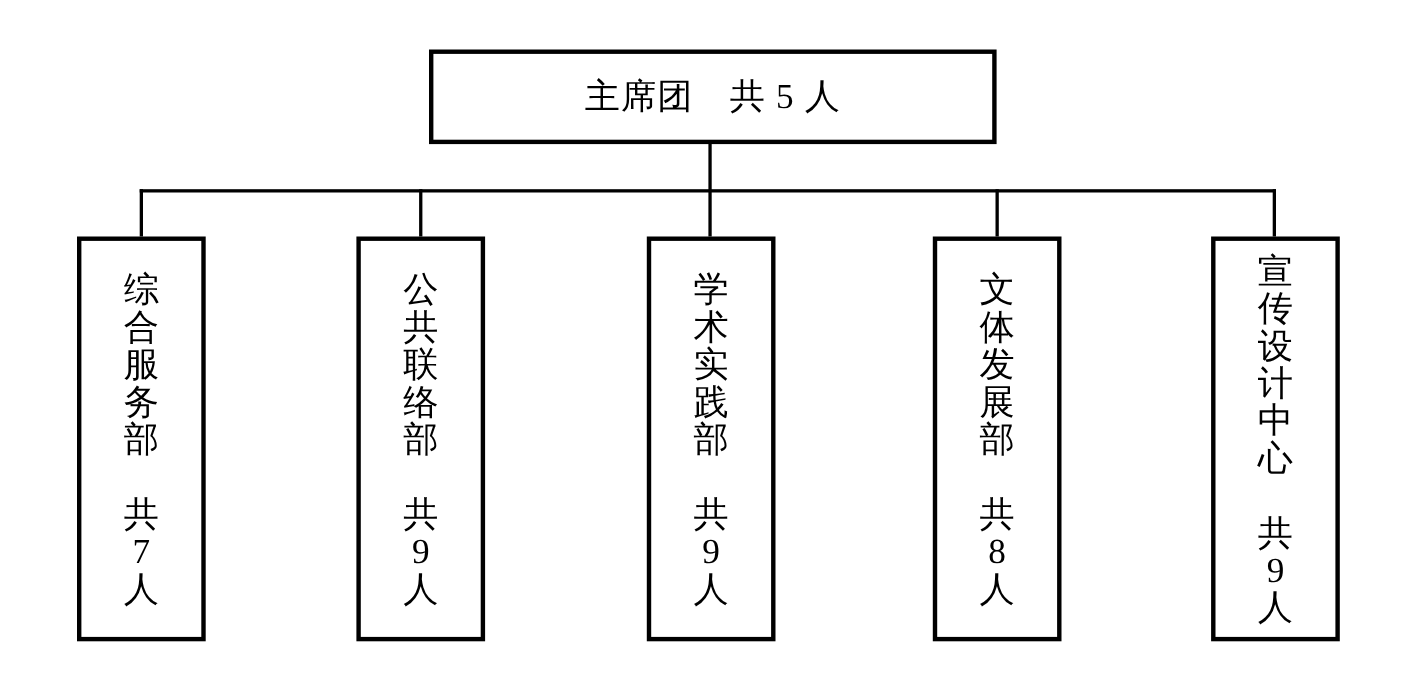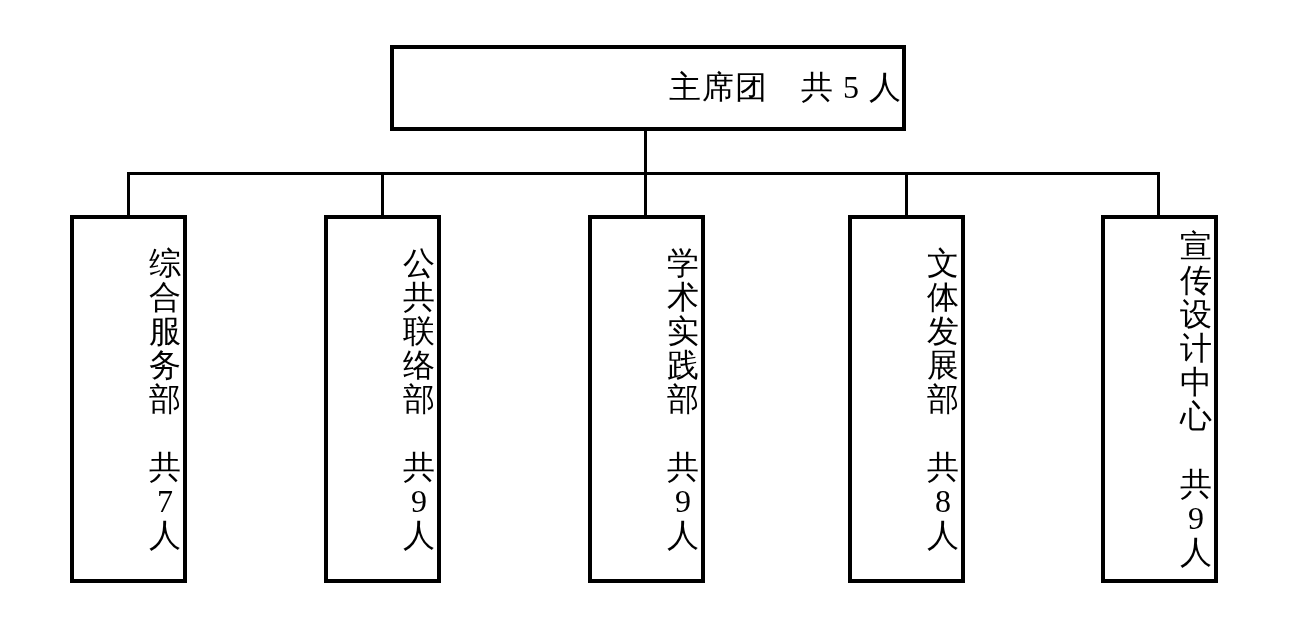--- a/index.html
+++ b/index.html
@@ -20,21 +20,21 @@
     position: absolute;
     background: #000000;
   }
   .node {
     position: absolute;
     box-sizing: border-box;
     border: 4px solid #000000;
     background: #ffffff;
     display: flex;
     align-items: center;
-    justify-content: flex-end;
+    justify-content: center;
   }
   .root-node {
     left: 390px;
     top: 45px;
     width: 516px;
     height: 86px;
     font-size: 32px;
   }
   .root-label {
     white-space: pre;

